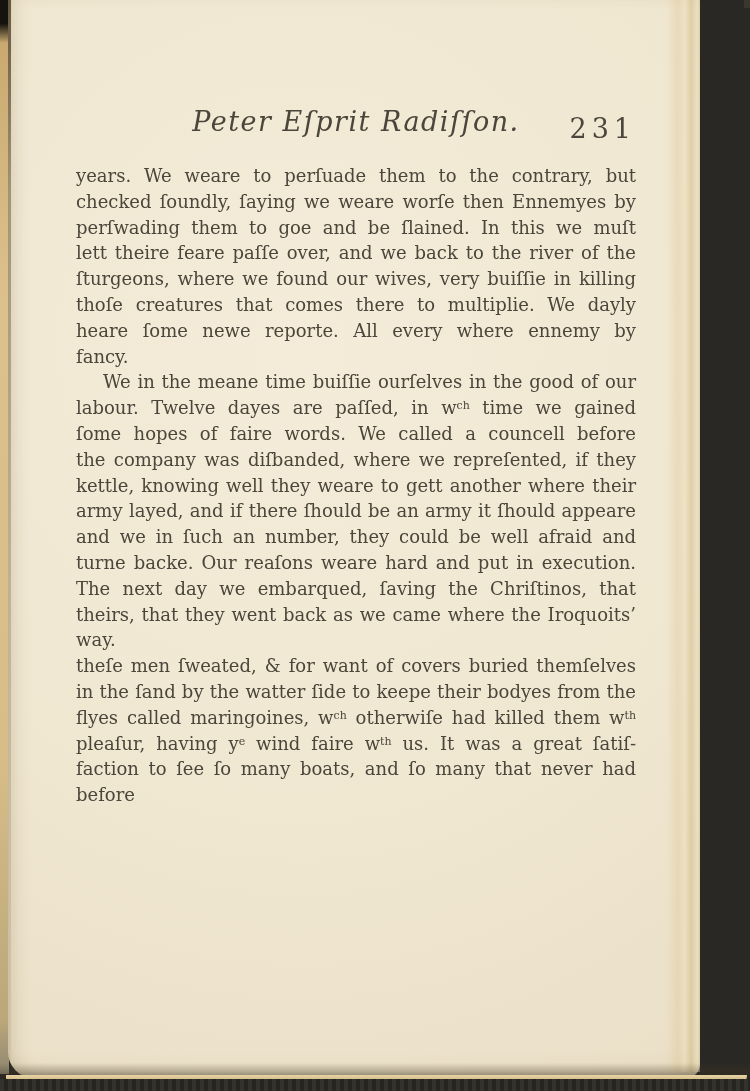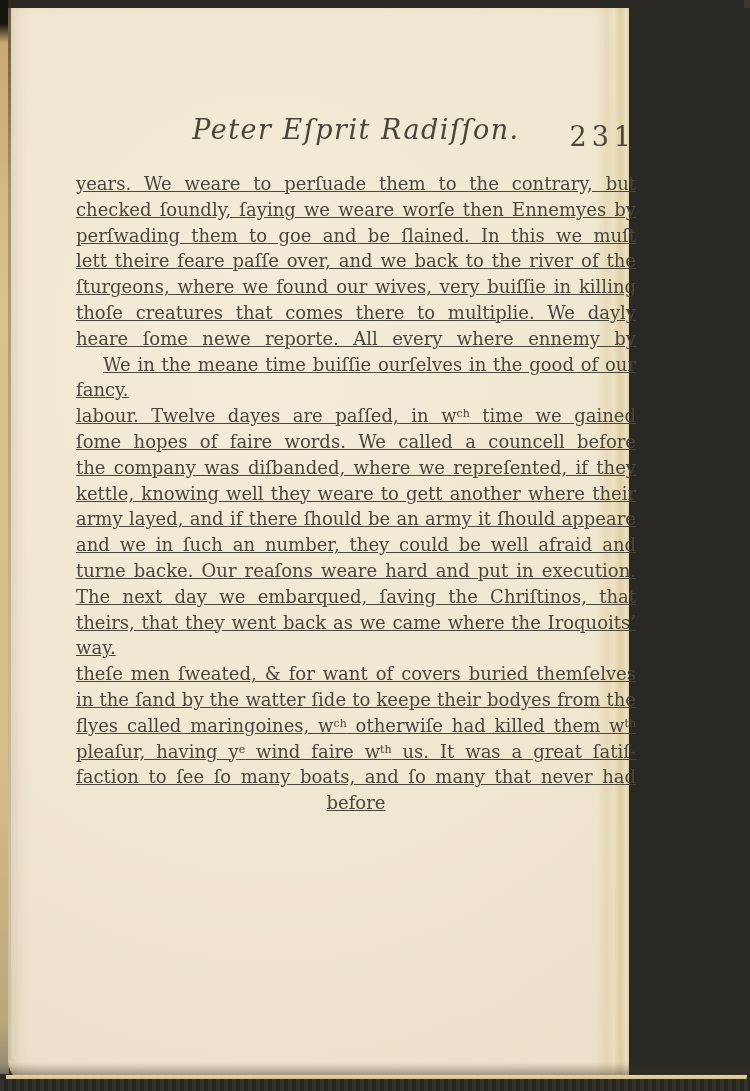--- a/index.html
+++ b/index.html
@@ -3,21 +3,21 @@
 <meta charset="utf-8">
 <style>
   html,body { margin:0; padding:0; }
   #canvas {
     position:relative; width:750px; height:1091px; overflow:hidden;
     background: var(--scan-background, #2a2824);
     font-family: "DejaVu Serif", serif;
   }
   
   .page {
-    position:absolute; left:8px; top:8px; width:621px; height:1078px;
+    position:absolute; left:8px; top:0; width:692px; height:1078px;
     background: radial-gradient(ellipse 130% 90% at 42% 32%,
       #f4ecd9 0%, #f0e7d1 50%, #eadfc7 88%, #e5d8bc 100%);
     border-radius: 0 0 14px 26px;
     box-shadow: inset 14px 0 20px -12px rgba(120,95,45,.28),
                 inset -16px -12px 26px -14px rgba(150,120,60,.30);
   }
   
   .left-edge {
     position:absolute; left:0; top:0; width:9px; height:1074px;
     background: linear-gradient(180deg,
@@ -69,24 +69,24 @@
   }
   .page-number {
     position:absolute; right:0; top:7px;
     font-size:27px; letter-spacing:5px;
   }
   
   .body-text {
     position:absolute; left:68px; top:163px; width:560px;
     font-size:18px; color: var(--ink, #4b463b);
   }
-  .line { height:25.8px; line-height:25.8px; white-space:normal;text-decoration:underline; }
+  .line { height:25.8px; line-height:25.8px; white-space:normal; }
   .line.justify { text-align:justify; text-align-last:justify; }
   .line.left    { text-align:left; }
-  .line.right   { text-align:center; }
+  .line.right   { text-align:left; }
   .line.indent  { text-indent:27px; }
   .line sup {
     font-size:11px; line-height:0; vertical-align:baseline;
     position:relative; top:-0.45em; letter-spacing:0;
   }
 </style>
 </head>
 <body>
 
 <div id="canvas">
@@ -98,22 +98,22 @@
       <div class="page-number">231</div>
     </div>
     <div class="body-text">
         <div class="line justify">years.  We weare to perſuade them to the contrary, but</div>
         <div class="line justify">checked ſoundly, ſaying we weare worſe then Ennemyes by</div>
         <div class="line justify">perſwading them to goe and be ſlained.  In this we muſt</div>
         <div class="line justify">lett theire feare paſſe over, and we back to the river of the</div>
         <div class="line justify">ſturgeons, where we found our wives, very buiſſie in killing</div>
         <div class="line justify">thoſe creatures that comes there to multiplie.  We dayly</div>
         <div class="line justify">heare ſome newe reporte.  All every where ennemy by</div>
+        <div class="line left">fancy.</div>
         <div class="line justify indent">We in the meane time buiſſie ourſelves in the good of our</div>
-        <div class="line left">fancy.</div>
         <div class="line justify">labour.  Twelve dayes are paſſed, in w<sup>ch</sup> time we gained</div>
         <div class="line justify">ſome hopes of faire words.  We called a councell before</div>
         <div class="line justify">the company was diſbanded, where we repreſented, if they</div>
         <div class="line justify">kettle, knowing well they weare to gett another where their</div>
         <div class="line justify">army layed, and if there ſhould be an army it ſhould appeare</div>
         <div class="line justify">and we in ſuch an number, they could be well afraid and</div>
         <div class="line justify">turne backe.  Our reaſons weare hard and put in execution.</div>
         <div class="line justify">The next day we embarqued, ſaving the Chriſtinos, that</div>
         <div class="line justify">theirs, that they went back as we came where the Iroquoits’</div>
         <div class="line left">way.</div>

